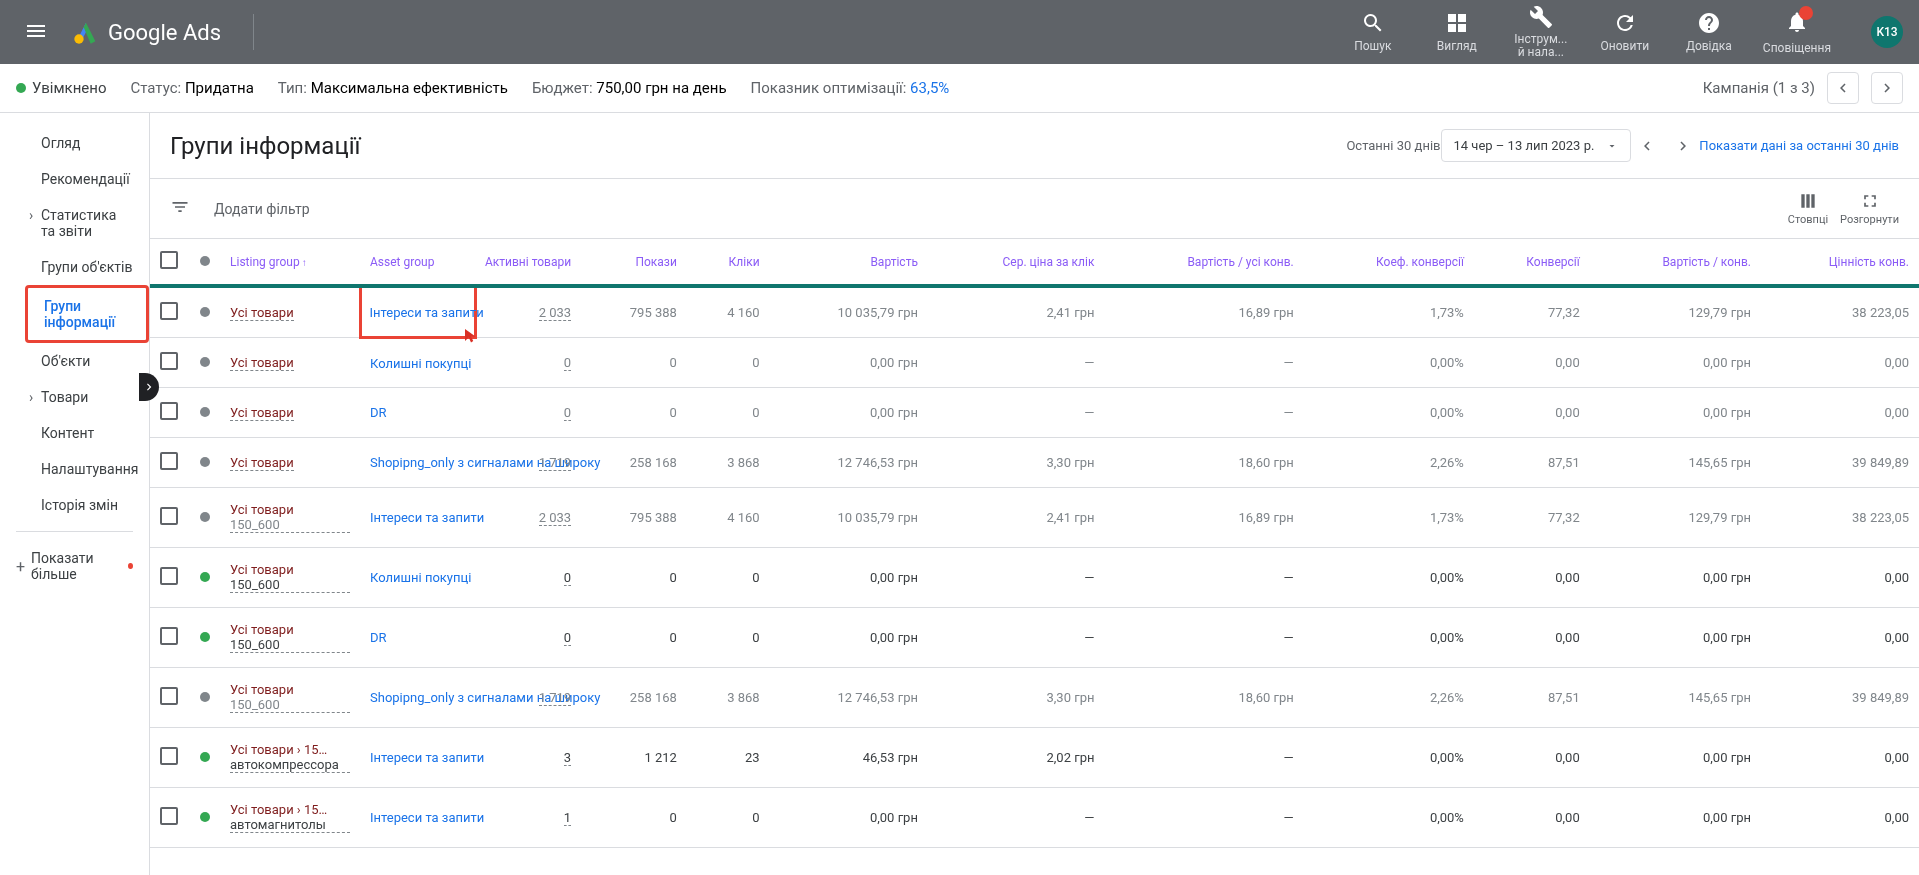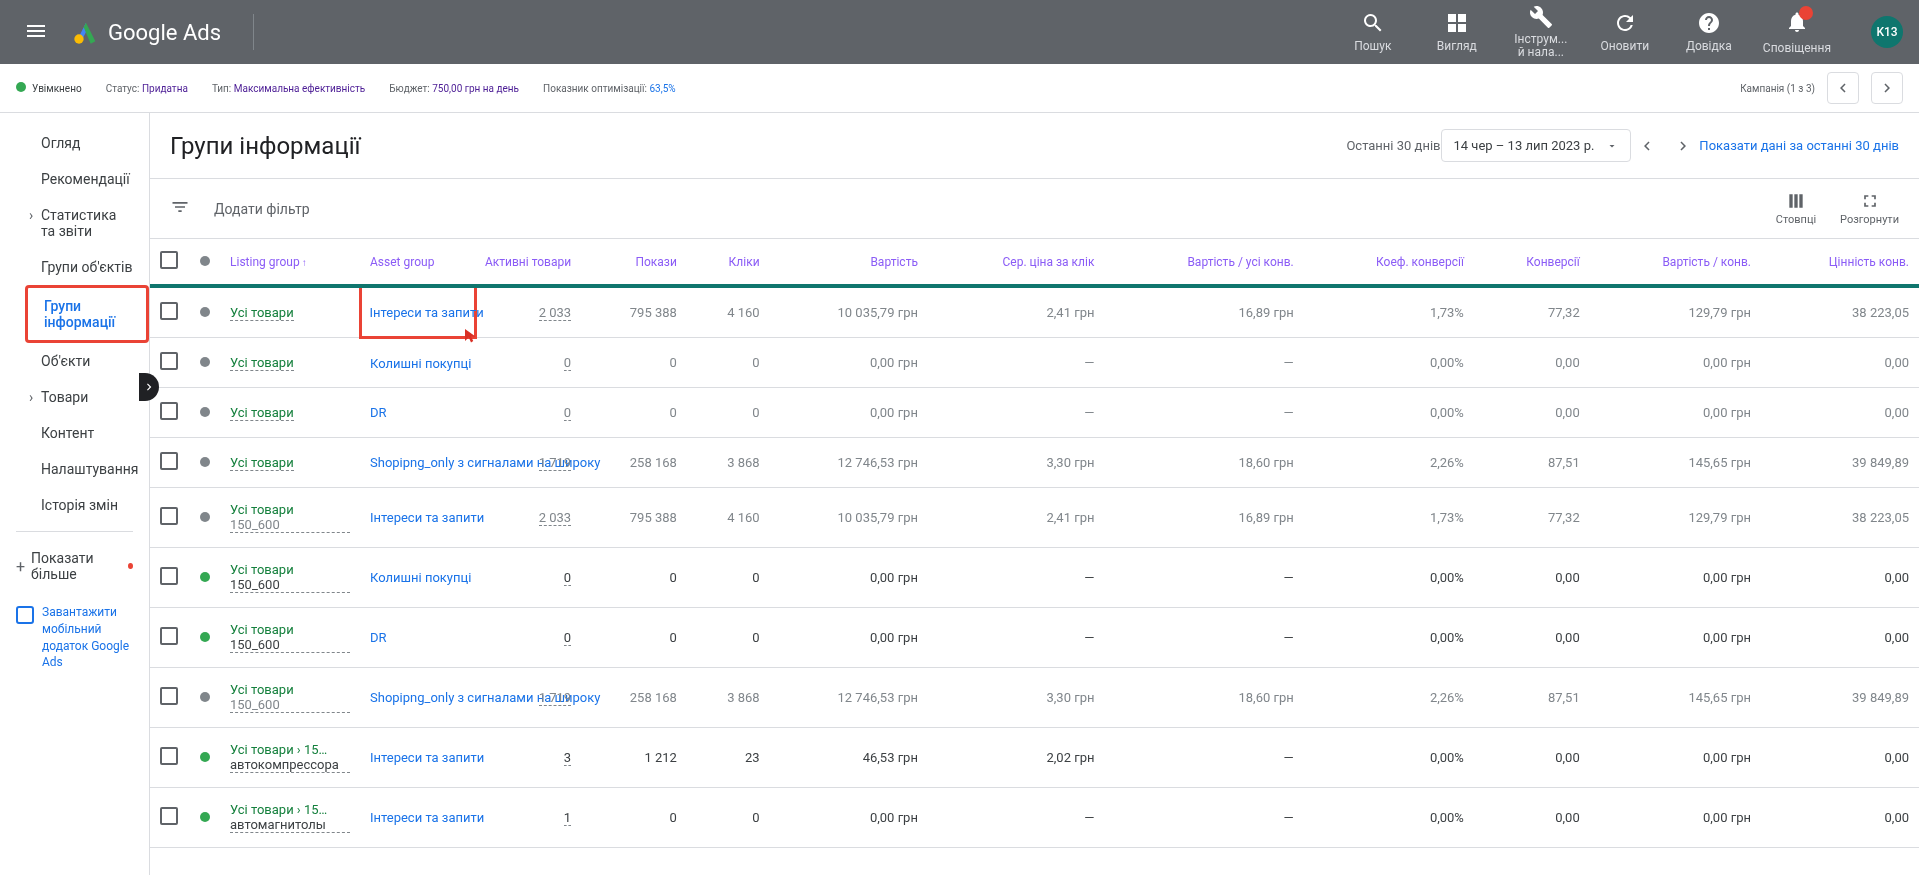--- a/index.html
+++ b/index.html
@@ -12,24 +12,24 @@
 .ads-logo { width: 28px; height: 28px; }
 .logo-text { font-size: 22px; font-weight: 400; color: #fff; }
 .header-divider { width: 1px; height: 36px; background: #80868b; margin-left: 16px; }
 .header-right { margin-left: auto; display: flex; align-items: center; gap: 24px; }
 .header-tool { display: flex; flex-direction: column; align-items: center; gap: 4px; cursor: pointer; min-width: 60px; }
 .header-tool-icon { width: 24px; height: 24px; fill: #fff; }
 .header-tool-label { font-size: 12px; color: #dadce0; white-space: nowrap; }
 .bell-wrap { position: relative; }
 .bell-badge { position: absolute; top: -4px; right: -4px; width: 14px; height: 14px; background: #ea4335; border-radius: 50%; }
 .avatar { width: 32px; height: 32px; border-radius: 50%; background: #0f766e; color: #fff; display: flex; align-items: center; justify-content: center; font-size: 12px; font-weight: 500; margin-left: 16px; }
-.subheader { display: flex; align-items: center; padding: 8px 16px; border-bottom: 1px solid #dadce0; font-size: 10px; gap: 24px; }
+.subheader { display: flex; align-items: center; padding: 8px 16px; border-bottom: 1px solid #dadce0; font-size: 15px; gap: 24px; }
 .status-dot { width: 10px; height: 10px; border-radius: 50%; background: #34a853; display: inline-block; margin-right: 6px; }
 .sub-item { color: #5f6368; }
-.sub-item .val { color: #4c1d95; }
+.sub-item .val { color: #000000; }
 .sub-item a { color: #1a73e8; text-decoration: none; }
 .sub-right { margin-left: auto; display: flex; align-items: center; gap: 12px; color: #5f6368; }
 .chev-btn { border: 1px solid #dadce0; background: #fff; width: 32px; height: 32px; border-radius: 4px; display: flex; align-items: center; justify-content: center; cursor: pointer; }
 .chev-btn svg { width: 18px; height: 18px; fill: #5f6368; }
 .main-wrap { display: flex; height: calc(100vh - 110px); }
 .sidebar { width: 150px; border-right: 1px solid #dadce0; padding: 12px 0; font-size: 14px; position: relative; }
 .side-item { padding: 10px 16px; cursor: pointer; color: #3c4043; position: relative; margin-left: 25px; }
 .side-item.expandable::before { content: '›'; position: absolute; left: 4px; top: 10px; color: #5f6368; font-size: 14px; }
 .side-item.active { color: #1a73e8; font-weight: 500; }
 .side-highlight { border: 3px solid #ea4335; border-radius: 4px; }
@@ -47,35 +47,35 @@
 .date-controls { margin-left: auto; display: flex; align-items: center; gap: 0; }
 .date-label { color: #5f6368; font-size: 13px; }
 .date-picker { border: 1px solid #dadce0; border-radius: 4px; padding: 8px 12px; display: flex; align-items: center; gap: 12px; cursor: pointer; font-size: 13px; }
 .date-link { color: #1a73e8; font-size: 13px; cursor: pointer; }
 .nav-arrows { display: flex; gap: 4px; }
 .nav-arrow { width: 32px; height: 32px; display: flex; align-items: center; justify-content: center; cursor: pointer; }
 .nav-arrow svg { width: 18px; height: 18px; fill: #5f6368; }
 .filter-bar { display: flex; align-items: center; padding: 12px 20px; border-bottom: 1px solid #dadce0; gap: 24px; }
 .filter-icon svg { width: 20px; height: 20px; fill: #5f6368; }
 .filter-text { color: #5f6368; font-size: 14px; }
-.filter-right { margin-left: auto; display: flex; gap: 24px; }
+.filter-right { margin-left: auto; display: flex; gap: 12px; }
 .filter-tool { display: flex; flex-direction: column; align-items: center; gap: 2px; cursor: pointer; }
 .filter-tool svg { width: 20px; height: 20px; fill: #5f6368; }
 .filter-tool-label { font-size: 11px; color: #5f6368; }
 table { width: 100%; border-collapse: collapse; font-size: 13px; }
 th { text-align: right; padding: 12px 10px; border-bottom: 4px solid #0f766e; color: #8b5cf6; font-weight: 400; font-size: 12px; white-space: nowrap; }
 th:first-child, th:nth-child(2), th:nth-child(3), th:nth-child(4) { text-align: left; }
 td { padding: 14px 10px; border-bottom: 1px solid #dadce0; text-align: right; color: #3c4043; white-space: nowrap; vertical-align: middle; }
 td:first-child, td:nth-child(2), td:nth-child(3), td:nth-child(4) { text-align: left; }
 tbody tr.gray td { color: #80868b; }
 .checkbox { width: 18px; height: 18px; border: 2px solid #5f6368; border-radius: 2px; display: inline-block; cursor: pointer; }
 .row-status { width: 10px; height: 10px; border-radius: 50%; display: inline-block; }
 .row-status.gray { background: #80868b; }
 .row-status.green { background: #34a853; }
-.listing-text { color: #15803d; }
+.listing-text { color: #7f1d1d; }
 .listing-link { border-bottom: 1px dashed #80868b; cursor: pointer; }
 .asset-link { color: #1a73e8; cursor: pointer; }
 tr.gray .asset-link { color: #1a73e8; }
 .num-dashed { border-bottom: 1px dashed #80868b; }
 .sort-arrow { font-size: 10px; margin-left: 2px; }
 .highlight-cell { border: 3px solid #ea4335; border-radius: 4px; padding: 6px 8px !important; position: relative; }
 .cursor-arrow { position: absolute; right: -6px; bottom: -10px; width: 18px; height: 22px; }
 th:nth-child(3) { width: 140px; }
 th:nth-child(4) { width: 115px; }
 th:nth-child(5) { width: 95px; }
@@ -181,24 +181,20 @@
     <div class="side-item">Об'єкти</div>
     <div class="side-item expandable">Товари</div>
     <div class="side-item">Контент</div>
     <div class="side-item">Налаштування</div>
     <div class="side-item">Історія змін</div>
     <div class="side-divider"></div>
     <div class="side-show-more">
       <span style="font-size:16px;color:#5f6368;">+</span>
       <span>Показати більше</span>
       <span class="red-dot"></span>
-    </div>
-    <div class="mobile-promo">
-      <div class="mobile-promo-icon"></div>
-      <div class="mobile-promo-text">Завантажити мобільний додаток Google Ads</div>
     </div>
     <div class="expand-toggle">
       <svg viewBox="0 0 24 24">
           <path d="M10 6L8.59 7.41 13.17 12l-4.58 4.59L10 18l6-6z"></path>
         </svg>
     </div>
   </div>
 
   <div class="content">
     <div class="page-header">

